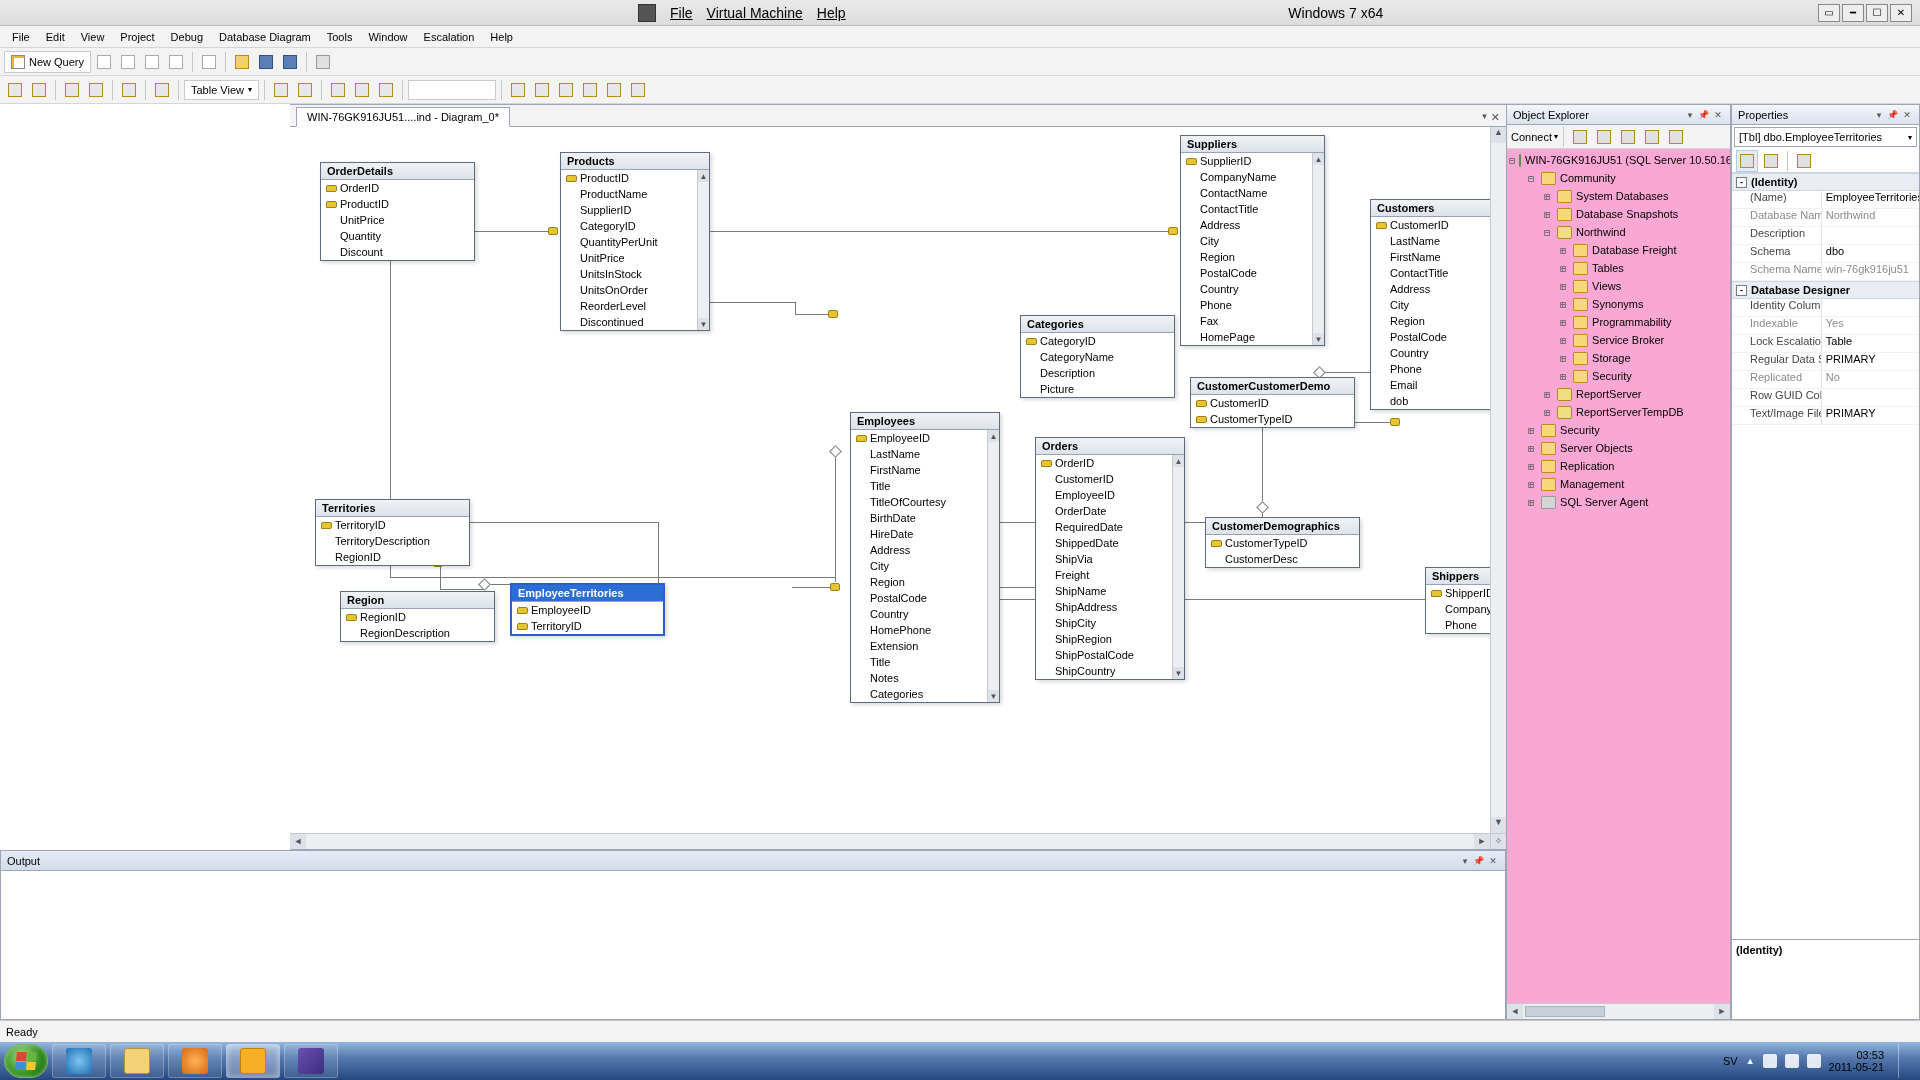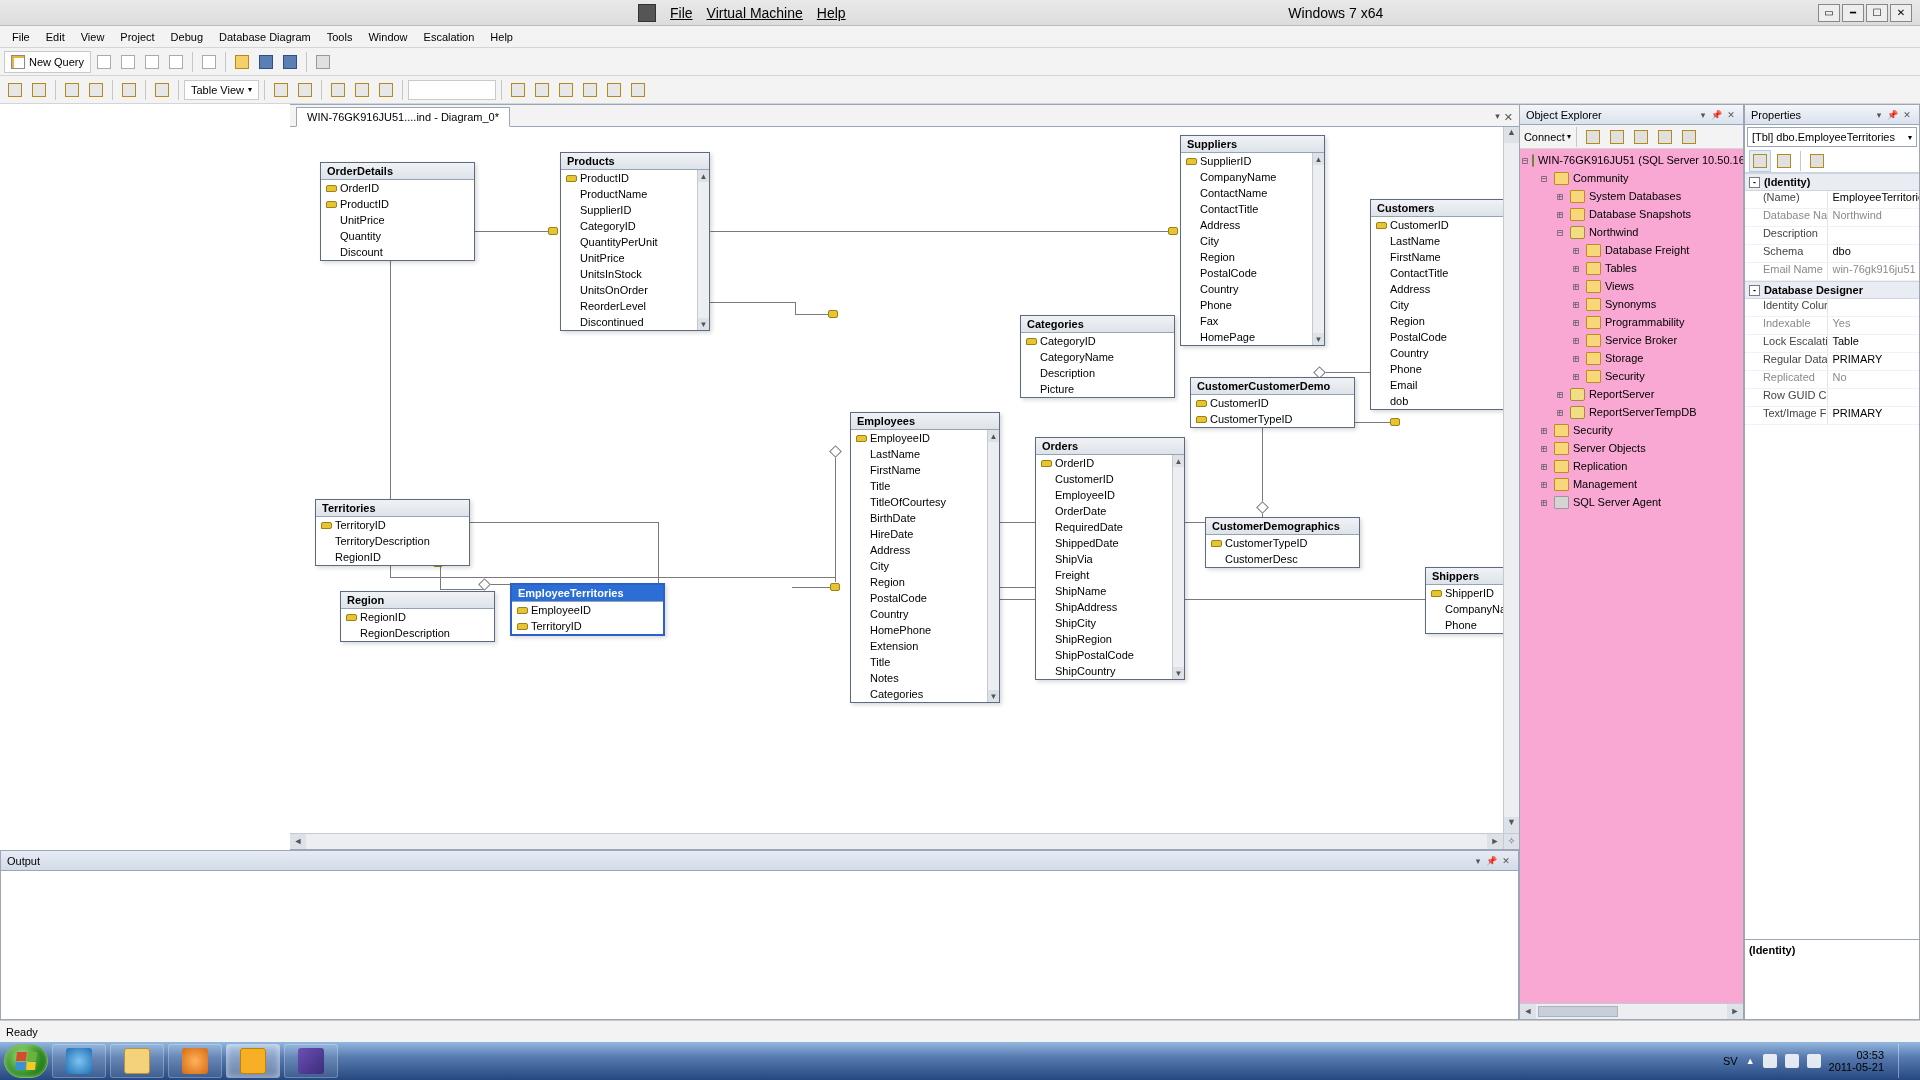--- a/index.html
+++ b/index.html
@@ -949,21 +949,21 @@
         </div>
       <div class="prow">
           <div class="pl">Description</div>
           <div class="pv"></div>
         </div>
       <div class="prow">
           <div class="pl">Schema</div>
           <div class="pv">dbo</div>
         </div>
       <div class="prow">
-          <div class="pl dim">Email Name</div>
+          <div class="pl dim">Schema Name</div>
           <div class="pv dim">win-76gk916ju51</div>
         </div>
       <div class="pcat">
           <div class="tg">-</div>
           <span>Database Designer</span>
         </div>
       <div class="prow">
           <div class="pl">Identity Column</div>
           <div class="pv"></div>
         </div>

